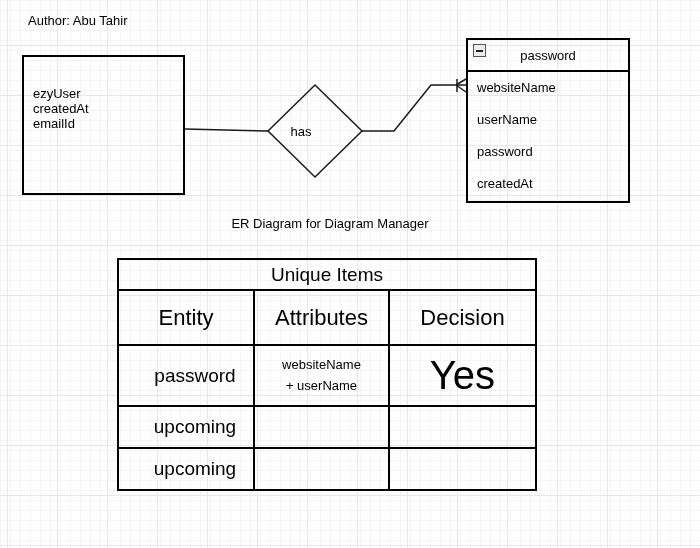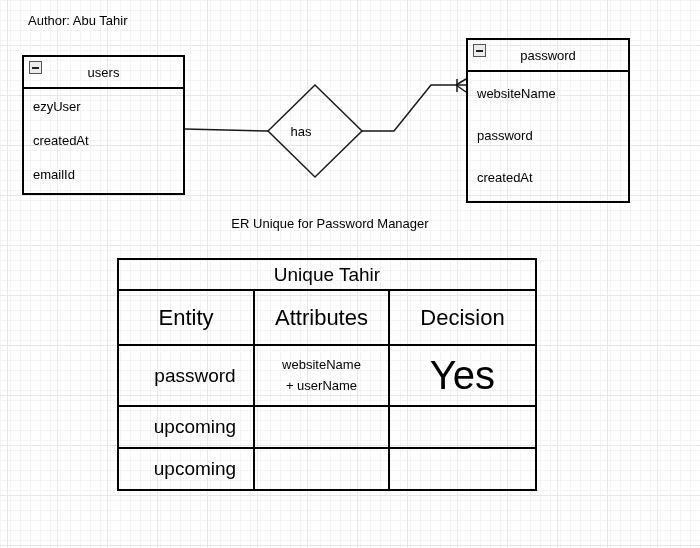--- a/index.html
+++ b/index.html
@@ -62,21 +62,21 @@
     width: 7px; height: 2px;
     background: #222;
   }
   .entity-attrs {
     display: flex;
     flex-direction: column;
     justify-content: space-around;
     padding-left: 9px;
     font-size: 13px;
   }
-  .entity-users .entity-attrs { height: 102px; }
+  .entity-users .entity-attrs { height: 102px; justify-content: center; }
   .entity-password .entity-attrs { height: 127px; }
 
   
   .edge-layer {
     position: absolute;
     left: 0; top: 0;
     width: 700px; height: 548px;
   }
   .relationship-label {
     position: absolute;
@@ -136,54 +136,51 @@
       <line x1="457" y1="79" x2="457" y2="92"></line>
       <line x1="456" y1="85" x2="466" y2="79"></line>
       <line x1="456" y1="85" x2="466" y2="92"></line>
     </g>
     <polygon points="268,131 315,85 362,131 315,177"></polygon>
   </svg>
 
   <div class="relationship-label">has</div>
 
   <div class="entity entity-users">
-    <div class="entity-header">
-      <span class="collapse-icon"></span>
-      <span>users</span>
-    </div>
     <div class="entity-attrs">
       <div>ezyUser</div>
       <div>createdAt</div>
       <div>emailId</div>
     </div>
   </div>
 
   <div class="entity entity-password">
     <div class="entity-header">
       <span class="collapse-icon"></span>
       <span>password</span>
     </div>
     <div class="entity-attrs">
       <div>websiteName</div>
+      <div>userName</div>
       <div>password</div>
       <div>createdAt</div>
     </div>
   </div>
 
-  <div class="caption">ER Unique for Password Manager</div>
+  <div class="caption">ER Diagram for Diagram Manager</div>
 
   <table class="decision-table">
     <colgroup>
       <col class="col-entity">
         <col class="col-attrs">
         <col class="col-decision">
     </colgroup>
     <tbody>
       <tr class="row-title">
-        <td colspan="3">Unique Tahir</td>
+        <td colspan="3">Unique Items</td>
       </tr>
       <tr class="row-header">
         <td>Entity</td>
         <td>Attributes</td>
         <td>Decision</td>
       </tr>
       <tr class="row-data row-first">
         <td class="cell-entity">password</td>
         <td class="cell-attrs-multi">
           <div>websiteName</div>

